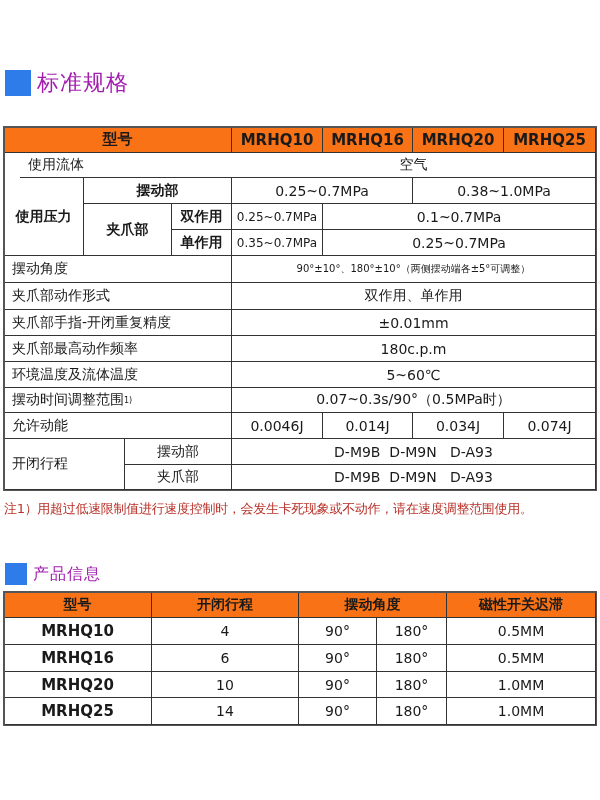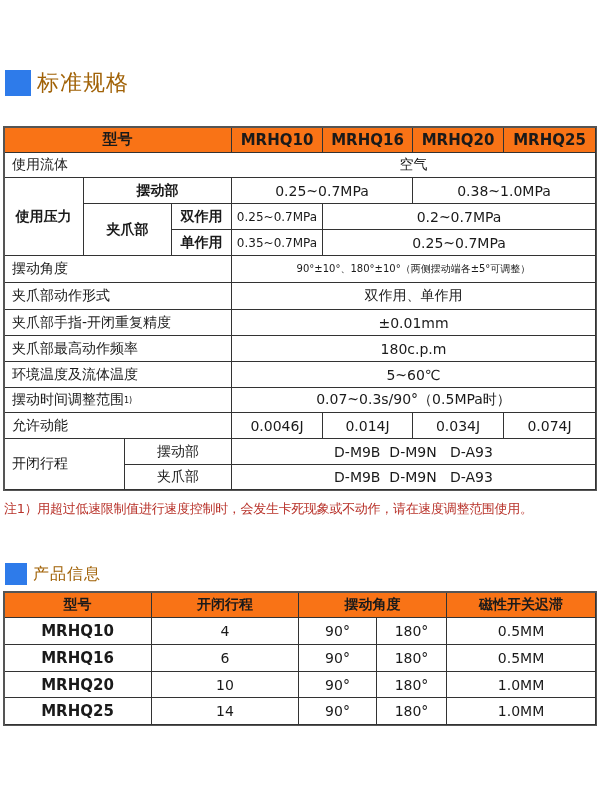--- a/index.html
+++ b/index.html
@@ -1,21 +1,21 @@
 <!DOCTYPE html>
 <html><head>
   <meta charset="utf-8">
   <style>
     * { box-sizing: border-box; margin: 0; padding: 0; }
     html, body { width: 600px; height: 800px; background: #ffffff; overflow: hidden; }
     body { position: relative; font-family: "DejaVu Sans", "Liberation Sans", sans-serif; color: #1a1a1a; }
 
     .section-title { position: absolute; left: 5px; display: flex; align-items: center; }
     .section-title .square { width: 26px; height: 26px; background: #2e7bea; margin-right: 6px; }
-    .section-title .text { font-size: 22px; color: #a16207; letter-spacing: 1px; }
+    .section-title .text { font-size: 22px; color: #a21caf; letter-spacing: 1px; }
     #title1 { top: 68px; }
     #title2 { top: 563px; }
     #title2 .square { width: 22px; height: 22px; }
     #title2 .text { font-size: 16px; }
 
     .grid { position: absolute; }
     .cell {
       position: absolute;
       border-right: 1px solid #333;
       border-bottom: 1px solid #333;
@@ -44,32 +44,32 @@
 </div>
 
 <div class="grid" id="spec">
 
   <div class="cell hdr" style="left:4px;top:127px;width:228px;height:26px;">型号</div>
   <div class="cell hdr" style="left:232px;top:127px;width:91px;height:26px;">MRHQ10</div>
   <div class="cell hdr" style="left:323px;top:127px;width:90px;height:26px;">MRHQ16</div>
   <div class="cell hdr" style="left:413px;top:127px;width:91px;height:26px;">MRHQ20</div>
   <div class="cell hdr" style="left:504px;top:127px;width:92px;height:26px;">MRHQ25</div>
 
-  <div class="cell left" style="left:4px;top:153px;width:244px;height:25px;">使用流体</div>
+  <div class="cell left" style="left:20px;top:153px;width:244px;height:25px;">使用流体</div>
   <div class="cell" style="left:232px;top:153px;width:364px;height:25px;">空气</div>
 
   <div class="cell bold" style="left:4px;top:178px;width:80px;height:78px;">使用压力</div>
   <div class="cell bold" style="left:84px;top:178px;width:148px;height:26px;">摆动部</div>
   <div class="cell" style="left:232px;top:178px;width:181px;height:26px;">0.25~0.7MPa</div>
   <div class="cell" style="left:413px;top:178px;width:183px;height:26px;">0.38~1.0MPa</div>
 
   <div class="cell bold" style="left:84px;top:204px;width:88px;height:52px;">夹爪部</div>
   <div class="cell bold" style="left:172px;top:204px;width:60px;height:26px;">双作用</div>
   <div class="cell small" style="left:232px;top:204px;width:91px;height:26px;">0.25~0.7MPa</div>
-  <div class="cell" style="left:323px;top:204px;width:273px;height:26px;">0.2~0.7MPa</div>
+  <div class="cell" style="left:323px;top:204px;width:273px;height:26px;">0.1~0.7MPa</div>
 
   <div class="cell bold" style="left:172px;top:230px;width:60px;height:26px;">单作用</div>
   <div class="cell small" style="left:232px;top:230px;width:91px;height:26px;">0.35~0.7MPa</div>
   <div class="cell" style="left:323px;top:230px;width:273px;height:26px;">0.25~0.7MPa</div>
 
   <div class="cell left" style="left:4px;top:256px;width:228px;height:27px;">摆动角度</div>
   <div class="cell small" style="left:232px;top:256px;width:364px;height:27px;font-size:10px;">90°±10°、180°±10°（两侧摆动端各±5°可调整）</div>
 
   <div class="cell left" style="left:4px;top:283px;width:228px;height:27px;">夹爪部动作形式</div>
   <div class="cell" style="left:232px;top:283px;width:364px;height:27px;">双作用、单作用</div>

